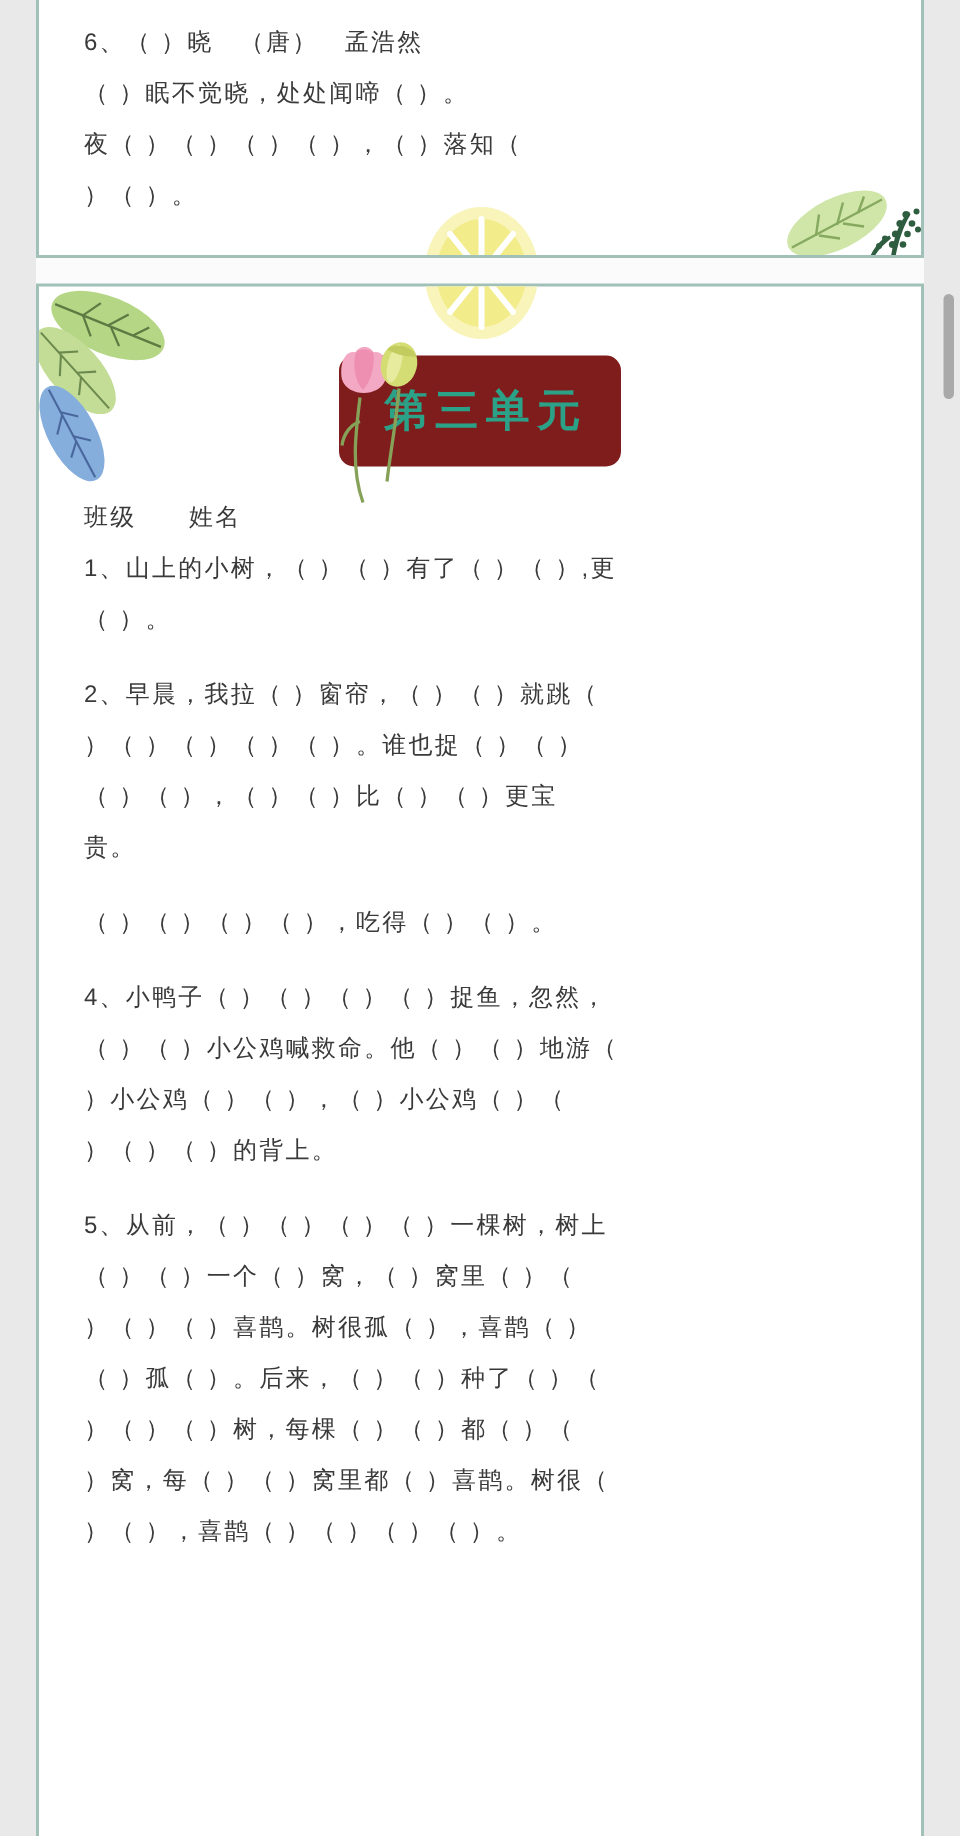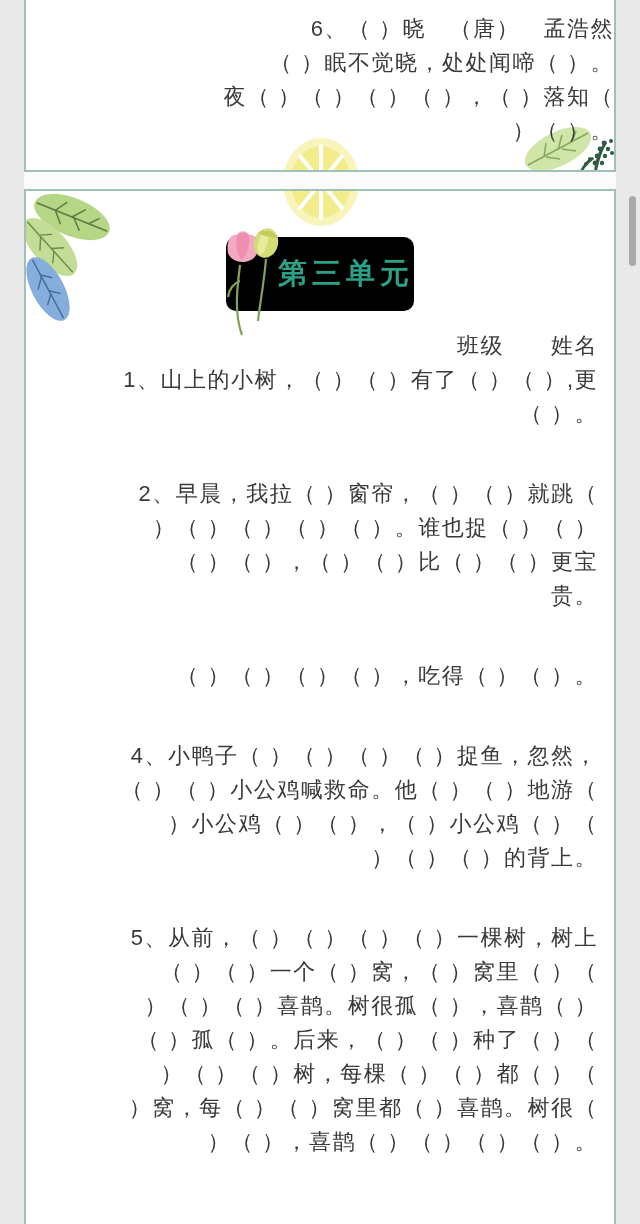--- a/index.html
+++ b/index.html
@@ -11,31 +11,30 @@
   }
   .column{position:absolute;left:24px;top:0;width:592px;height:1224px;background:#fafbfa;}
   .panel{
     position:absolute;background:#ffffff;
     border:2px solid #a0c0b8;box-sizing:border-box;overflow:hidden;
   }
   #panel-poem{left:24px;top:-32px;width:592px;height:204px;}
   #panel-unit{left:24px;top:189px;width:592px;height:1120px;}
   .poem-text{padding:42px 0 0 30px;position:relative;z-index:2;}
   .line{
-    font-size:22px;line-height:34px;letter-spacing:1.5px;
+    font-size:16px;line-height:34px;letter-spacing:1.5px;
     white-space:pre;
-    text-align:right;
   }
   .content{padding:18px 16px 0 30px;position:relative;z-index:2;}
-  .question{margin-top:46px;}
+  .question{margin-top:16px;}
   .question.first{margin-top:0;}
   .title-wrap{position:relative;width:188px;height:74px;margin:46px auto 0;z-index:3;}
   .title-box{
-    width:100%;height:100%;background:#000000;border-radius:10px;
-    display:flex;align-items:center;justify-content:flex-end;
+    width:100%;height:100%;background:#7f1d1d;border-radius:10px;
+    display:flex;align-items:center;justify-content:flex-start;
   }
   .title-text{
     font-size:29px;font-weight:700;color:#2ba188;letter-spacing:5px;
     padding-left:30px;
   }
   .deco{position:absolute;pointer-events:none;}
   #lemon-top{left:255px;top:166px;}
   #lemon-bottom{left:255px;top:-55px;}
   #leaf-corner-br{right:-2px;bottom:-3px;}
   #leaves-corner-tl{left:-6px;top:-6px;}

